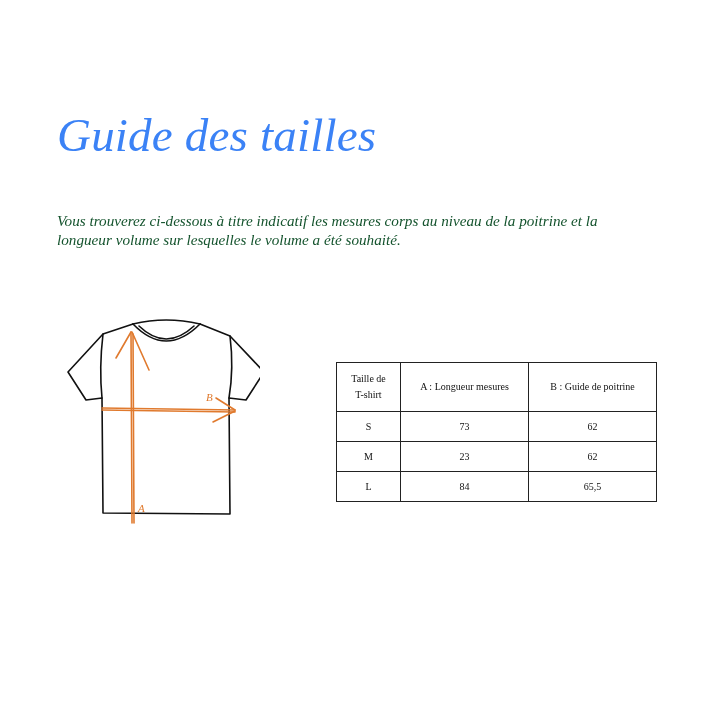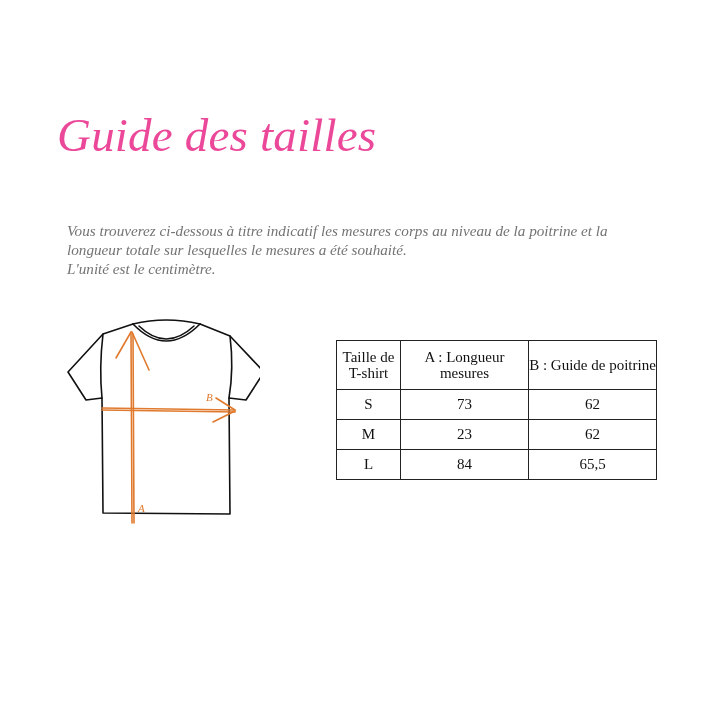--- a/index.html
+++ b/index.html
@@ -1,40 +1,39 @@
 <!DOCTYPE html>
 <html><head>
 <meta charset="utf-8">
 <style>
   html, body { margin: 0; padding: 0; background: #ffffff; }
   body { width: 728px; height: 728px; position: relative; overflow: hidden;
          font-family: "Liberation Serif", "DejaVu Serif", serif; color: #111; }
   .title { position: absolute; left: 57px; top: 108px; font-size: 47px; font-style: italic;
-           font-weight: normal; margin: 0; letter-spacing: 0.2px; color: #ec4899; }
+           font-weight: normal; margin: 0; letter-spacing: 0.2px; color: #3b82f6; }
   .intro { position: absolute; left: 57px; top: 211px; width: 640px; font-size: 15.2px;
-           font-style: italic; line-height: 19px; margin: 10px; color: #737373; }
+           font-style: italic; line-height: 19px; margin: 0; color: #14532d; }
   .intro p { margin: 0; white-space: nowrap; }
   .shirt { position: absolute; left: 60px; top: 310px; width: 200px; height: 220px; }
-  table.sizes { position: absolute; left: 336px; top: 340px; border-collapse: collapse;
-                font-family: "Liberation Serif", serif; font-size: 15px; color: #111; }
+  table.sizes { position: absolute; left: 336px; top: 362px; border-collapse: collapse;
+                font-family: "Liberation Serif", serif; font-size: 10px; color: #111; }
   table.sizes td, table.sizes th { border: 1.3px solid #222; text-align: center;
                 vertical-align: middle; font-weight: normal; padding: 0; }
   table.sizes th { height: 48px; line-height: 16px; }
   table.sizes td { height: 29px; }
   .c1 { width: 63px; } .c2 { width: 127px; } .c3 { width: 127px; }
 </style>
 </head>
 <body>
 
 <h1 class="title">Guide des tailles</h1>
 
 <div class="intro">
   <p>Vous trouverez ci-dessous à titre indicatif les mesures corps au niveau de la poitrine et la</p>
-  <p>longueur totale sur lesquelles le mesures a été souhaité.</p>
-  <p>L'unité est le centimètre.</p>
+  <p>longueur volume sur lesquelles le volume a été souhaité.</p>
 </div>
 
 <svg class="shirt" viewBox="0 0 200 220" xmlns="http://www.w3.org/2000/svg">
   <g fill="none" stroke="#111" stroke-width="1.6" stroke-linejoin="round" stroke-linecap="round">
 
     <path d="M73 14 L43 24 L8 62 L26 90 L42 88 L43 203 L170 204 L169 88 L186 90 L204 62 L170 26 L140 14"></path>
 
     <path d="M73 14 Q106 6 140 14"></path>
     <path d="M73 14 Q106 48 140 14"></path>
     <path d="M79 16 Q106 42 134 16"></path>

